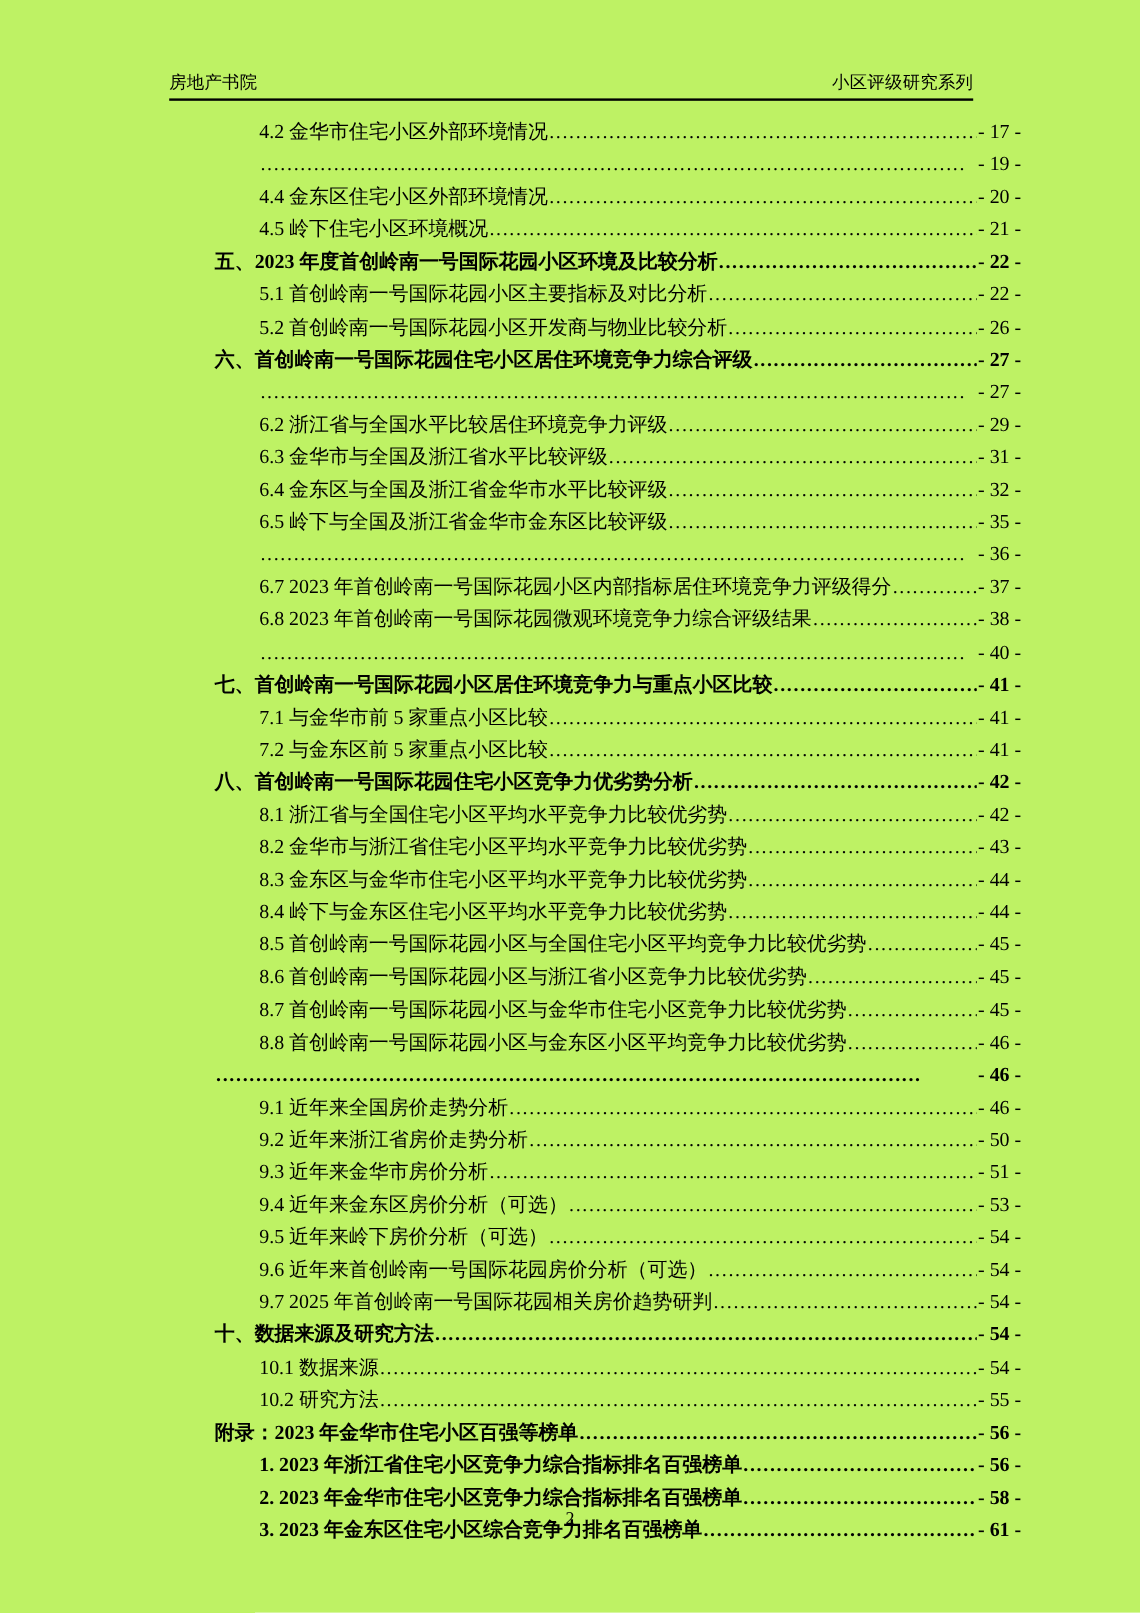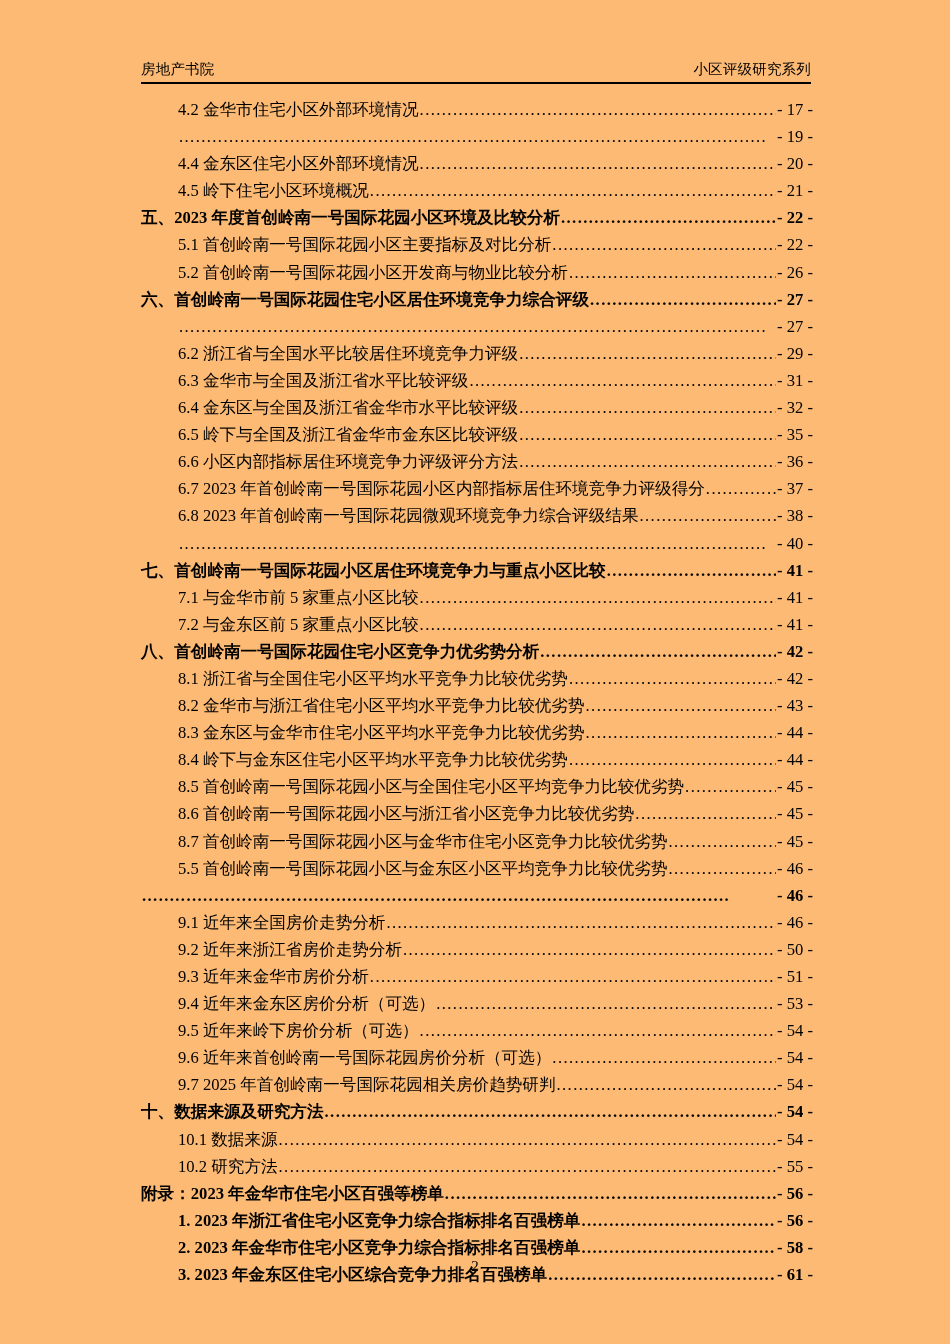--- a/index.html
+++ b/index.html
@@ -8,21 +8,21 @@
     background: #ffffff;
   }
   body {
     font-family: "Liberation Serif", "DejaVu Serif", serif;
     color: #000000;
   }
   .page {
     position: relative;
     width: 950px;
     height: 1344px;
-    background: #fdba74;
+    background: #bef264;
     overflow: hidden;
     box-sizing: border-box;
   }
 
   
   .page-header {
     position: absolute;
     left: 141px;
     top: 62px;
     width: 670px;
@@ -50,20 +50,21 @@
   }
   .toc-entry {
     display: flex;
     align-items: baseline;
     width: 100%;
     font-size: 16.6px;
     line-height: 27.1px;
     height: 27.1px;
     white-space: nowrap;
     box-sizing: border-box;
+    margin-left: 38px;
   }
   .toc-entry .label {
     flex: 0 0 auto;
     white-space: nowrap;
   }
   .toc-entry .leader {
     flex: 1 1 auto;
     overflow: hidden;
     white-space: nowrap;
     margin: 0 0 0 1px;
@@ -164,21 +165,20 @@
         <span class="label">6.4  金东区与全国及浙江省金华市水平比较评级</span>
         <span class="leader">..........................................................................................................</span>
         <span class="pageno">- 32 -</span>
       </div>
       <div class="toc-entry lvl2">
         <span class="label">6.5  岭下与全国及浙江省金华市金东区比较评级</span>
         <span class="leader">..........................................................................................................</span>
         <span class="pageno">- 35 -</span>
       </div>
       <div class="toc-entry lvl2">
-        <span class="label">6.6  小区内部指标居住环境竞争力评级评分方法</span>
         <span class="leader">..........................................................................................................</span>
         <span class="pageno">- 36 -</span>
       </div>
       <div class="toc-entry lvl2">
         <span class="label">6.7 2023 年首创岭南一号国际花园小区内部指标居住环境竞争力评级得分</span>
         <span class="leader">..........................................................................................................</span>
         <span class="pageno">- 37 -</span>
       </div>
       <div class="toc-entry lvl2">
         <span class="label">6.8 2023 年首创岭南一号国际花园微观环境竞争力综合评级结果</span>
@@ -238,21 +238,21 @@
         <span class="label">8.6  首创岭南一号国际花园小区与浙江省小区竞争力比较优劣势</span>
         <span class="leader">..........................................................................................................</span>
         <span class="pageno">- 45 -</span>
       </div>
       <div class="toc-entry lvl2">
         <span class="label">8.7  首创岭南一号国际花园小区与金华市住宅小区竞争力比较优劣势</span>
         <span class="leader">..........................................................................................................</span>
         <span class="pageno">- 45 -</span>
       </div>
       <div class="toc-entry lvl2">
-        <span class="label">5.5  首创岭南一号国际花园小区与金东区小区平均竞争力比较优劣势</span>
+        <span class="label">8.8  首创岭南一号国际花园小区与金东区小区平均竞争力比较优劣势</span>
         <span class="leader">..........................................................................................................</span>
         <span class="pageno">- 46 -</span>
       </div>
       <div class="toc-entry lvl1">
         <span class="leader">..........................................................................................................</span>
         <span class="pageno">- 46 -</span>
       </div>
       <div class="toc-entry lvl2">
         <span class="label">9.1  近年来全国房价走势分析</span>
         <span class="leader">..........................................................................................................</span>

